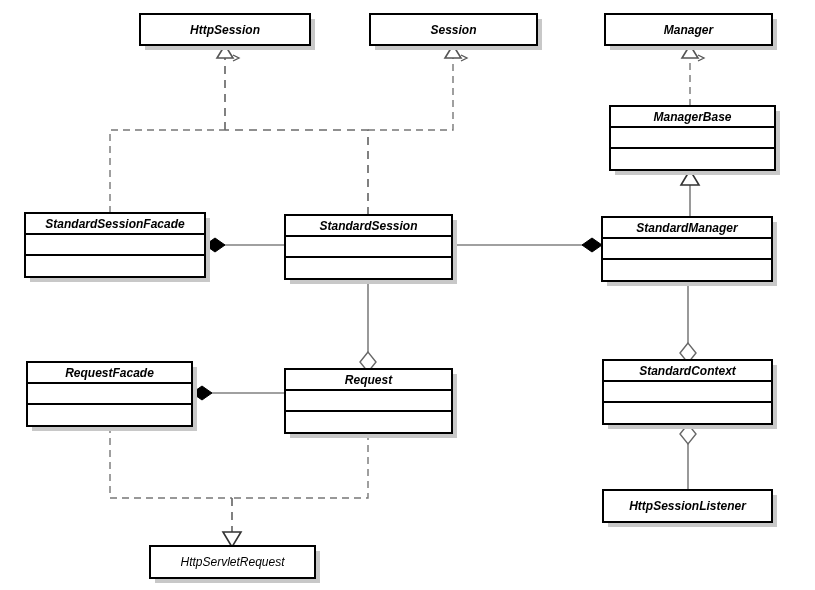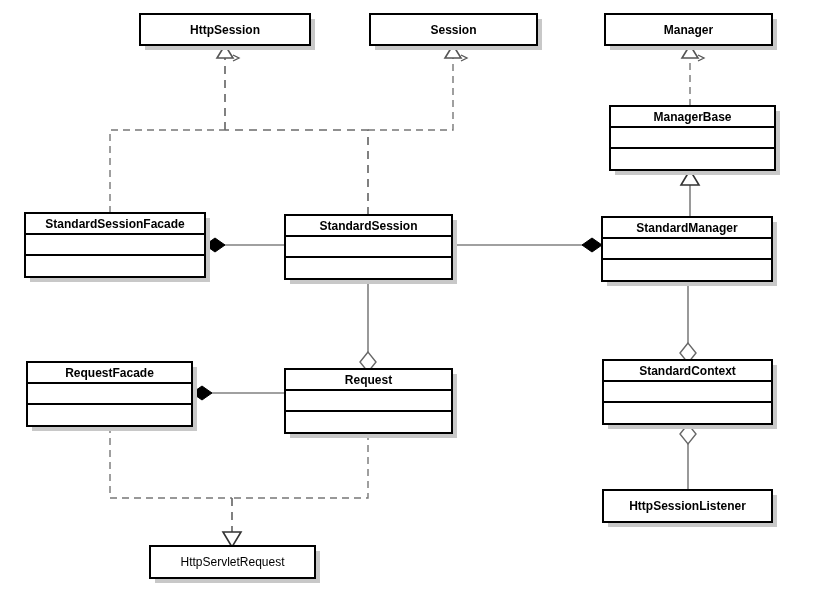--- a/index.html
+++ b/index.html
@@ -12,20 +12,21 @@
     width: 815px;
     height: 590px;
     font-family: "Liberation Sans", sans-serif;
     overflow: hidden;
   }
   #diagram-root {
     position: relative;
     width: 696px;
     height: 590px;
     background: #ffffff;
+    font-style: italic;
   }
   svg#uml-canvas {
     position: absolute;
     left: 0;
     top: 0;
     display: block;
   }
   .cls-box-body {
     fill: #ffffff;
     stroke: #000000;

